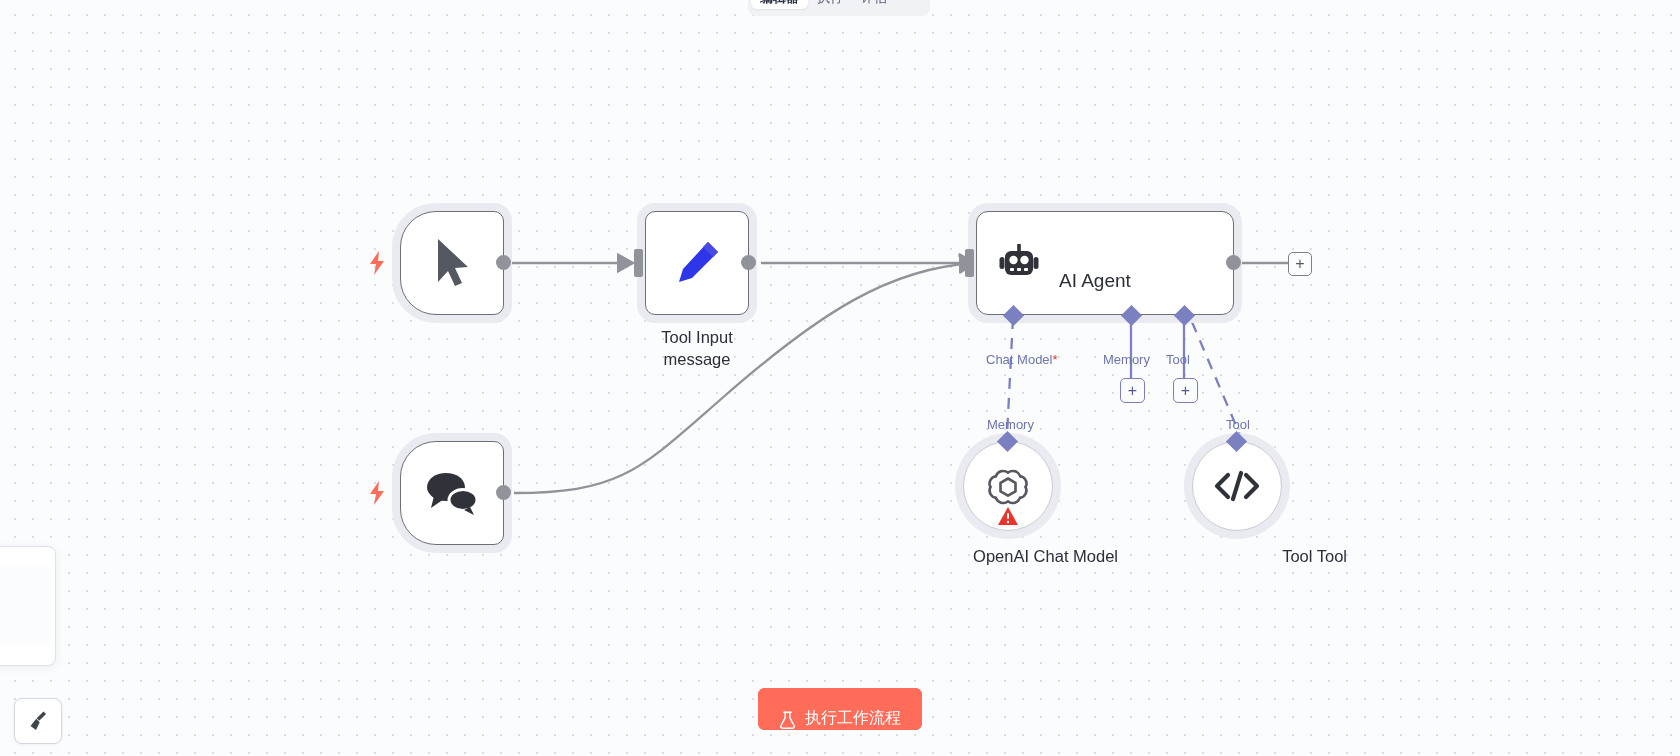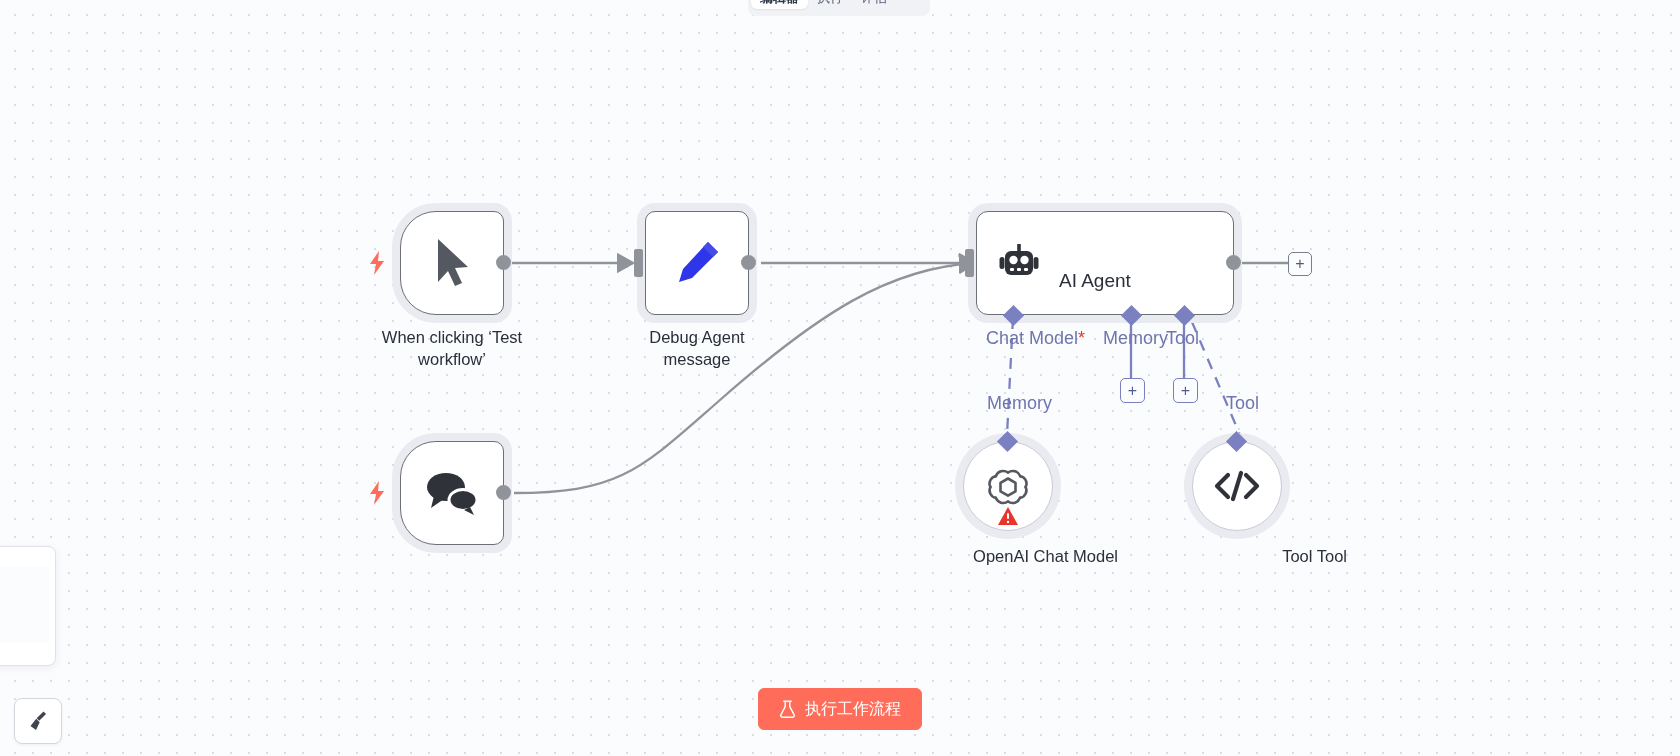--- a/index.html
+++ b/index.html
@@ -203,24 +203,25 @@
   .diamond {
     position: absolute;
     width: 15px;
     height: 15px;
     background: #7b81c0;
     transform: rotate(45deg);
     z-index: 7;
   }
   .port-label {
     position: absolute;
-    font-size: 18px;
+    font-size: 13px;
     color: #6f75ad;
     white-space: nowrap;
     z-index: 7;
+    margin-top: 24px;
   }
   .port-label .req { color: #e8342a; }
 
   
   .warn {
     position: absolute;
     bottom: 4px;
     left: 50%;
     transform: translateX(-50%);
     width: 22px;
@@ -234,21 +235,21 @@
     bottom: 26px;
     width: 1680px;
     display: flex;
     justify-content: center;
     align-items: center;
     gap: 16px;
     z-index: 30;
   }
   .btn {
     display: flex;
-    align-items: center;
+    align-items: flex-end;
     gap: 9px;
     height: 42px;
     padding: 0 20px;
     border-radius: 6px;
     font-size: 16px;
     box-sizing: border-box;
     cursor: pointer;
     white-space: nowrap;
   }
   .btn-primary {
@@ -336,33 +337,32 @@
 
   <div class="node trigger" style="left:400px; top:211px;">
     <svg class="bolt" viewBox="0 0 18 24">
       <path d="M11 0 L2 13 L8 13 L6 24 L16 10 L10 10 Z" fill="#ff6d5a"></path>
     </svg>
     <div class="node-body">
       <svg width="40" height="52" viewBox="0 0 40 52">
         <path d="M6 2 L6 45 L16 34 L23 49 L30 46 L23 31 L36 30 Z" fill="#545861"></path>
       </svg>
     </div>
-    <div class="node-label">When clicking ‘Test workflow’</div>
     <div class="out-dot" style="left:96px; top:44px;"></div>
   </div>
 
   <div class="node action" style="left:645px; top:211px;">
     <div class="in-bar" style="left:-11px; top:38px;"></div>
     <div class="node-body">
       <svg width="50" height="50" viewBox="0 0 50 50">
         <path d="M36 4 L46 14 L20 40 L7 44 L11 31 Z" fill="#2f35e8"></path>
         <path d="M36 4 L46 14 L41 19 L31 9 Z" fill="#464be8"></path>
       </svg>
     </div>
-    <div class="node-label">Debug Agent</div>
+    <div class="node-label">Tool Input</div>
     <div class="node-label" style="top:138px;">message</div>
     <div class="out-dot" style="left:96px; top:44px;"></div>
   </div>
 
   <div class="node trigger" style="left:400px; top:441px;">
     <svg class="bolt" viewBox="0 0 18 24">
       <path d="M11 0 L2 13 L8 13 L6 24 L16 10 L10 10 Z" fill="#ff6d5a"></path>
     </svg>
     <div class="node-body">
       <svg width="56" height="46" viewBox="0 0 56 46">

